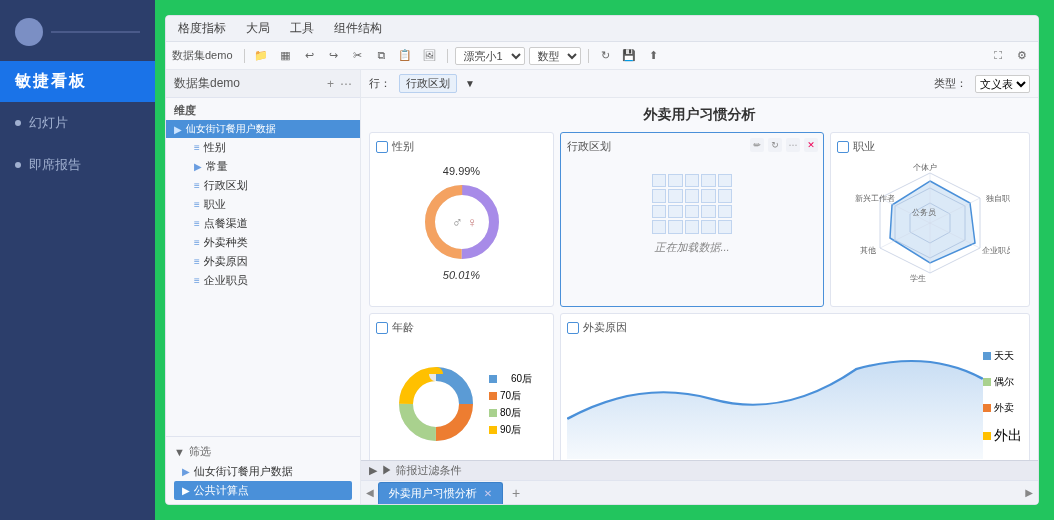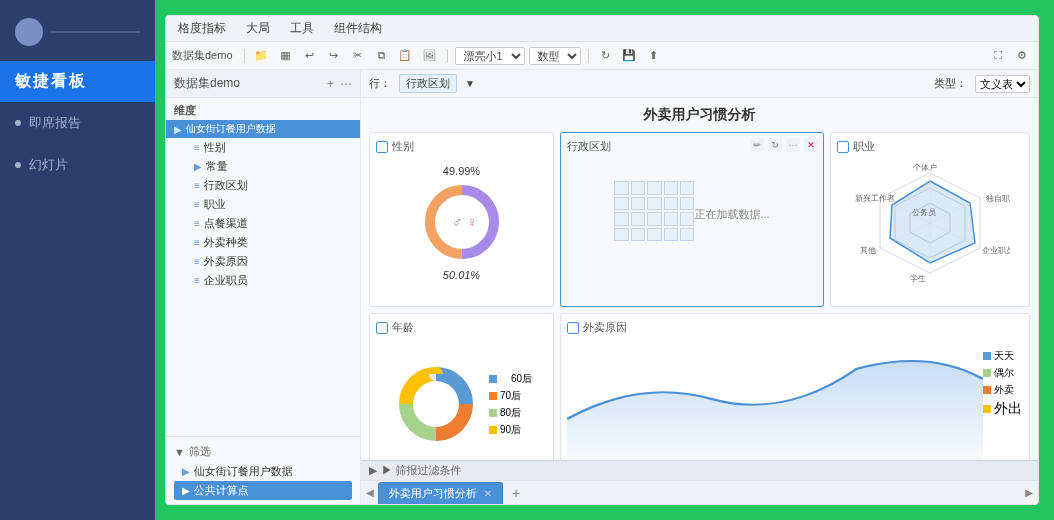--- a/index.html
+++ b/index.html
@@ -347,24 +347,25 @@
       font-size: 9px;
       color: #888;
       cursor: pointer;
       background: #f0f2f7;
       border-radius: 2px;
     }
     .admin-chart-ctrl-btn.close { color: #e05; }
 
     .admin-chart-loading {
       display: flex;
-      flex-direction: row;
+      flex-direction: column;
       align-items: center;
       justify-content: center;
       height: 120px;
+      font-style: italic;
     }
     .admin-chart-grid {
       display: grid;
       grid-template-columns: repeat(5, 1fr);
       grid-template-rows: repeat(4, 1fr);
       gap: 2px;
       width: 80px;
       height: 60px;
       margin-bottom: 6px;
     }
@@ -446,25 +447,25 @@
 <body>
 
 <div class="left-sidebar">
   <div class="sidebar-logo-area">
     <div class="sidebar-logo-circle"></div>
     <div class="sidebar-logo-line"></div>
   </div>
   <div class="sidebar-active-item">敏捷看板</div>
   <div class="sidebar-menu-item">
     <div class="sidebar-dot"></div>
-    <span>即席报告</span>
+    <span>幻灯片</span>
   </div>
   <div class="sidebar-menu-item">
     <div class="sidebar-dot"></div>
-    <span>幻灯片</span>
+    <span>即席报告</span>
   </div>
 </div>
 
 <div class="main-area">
   <div class="bi-window">
 
     <div class="bi-menubar">
       <span class="bi-menubar-item">格度指标</span>
       <span class="bi-menubar-item">大局</span>
       <span class="bi-menubar-item">工具</span>
@@ -708,21 +709,21 @@
 
                   <defs>
                     <linearGradient id="reasonGrad" x1="0" y1="0" x2="0" y2="1">
                       <stop offset="0%" stop-color="#4a90d9" stop-opacity="0.3"></stop>
                       <stop offset="100%" stop-color="#4a90d9" stop-opacity="0.05"></stop>
                     </linearGradient>
                   </defs>
                   <path d="M0,80 Q40,40 80,60 Q120,80 160,30 Q200,10 230,40 L230,120 L0,120 Z" fill="url(#reasonGrad)" stroke="none"></path>
                   <path d="M0,80 Q40,40 80,60 Q120,80 160,30 Q200,10 230,40" fill="none" stroke="#4a90d9" stroke-width="2"></path>
                 </svg>
-                <div style="display:flex;flex-direction:column;gap:3px;padding-top:10px;min-width:40px;">
+                <div style="display:flex;flex-direction:column;gap:12px;padding-top:10px;min-width:40px;">
                   <div style="display:flex;align-items:center;gap:3px;font-size:10px;">
                     <div style="width:8px;height:8px;background:#5b9bd5;"></div>
                     <span>天天</span>
                   </div>
                   <div style="display:flex;align-items:center;gap:3px;font-size:10px;">
                     <div style="width:8px;height:8px;background:#a9d18e;"></div>
                     <span>偶尔</span>
                   </div>
                   <div style="display:flex;align-items:center;gap:3px;font-size:10px;">
                     <div style="width:8px;height:8px;background:#ed7d31;"></div>

